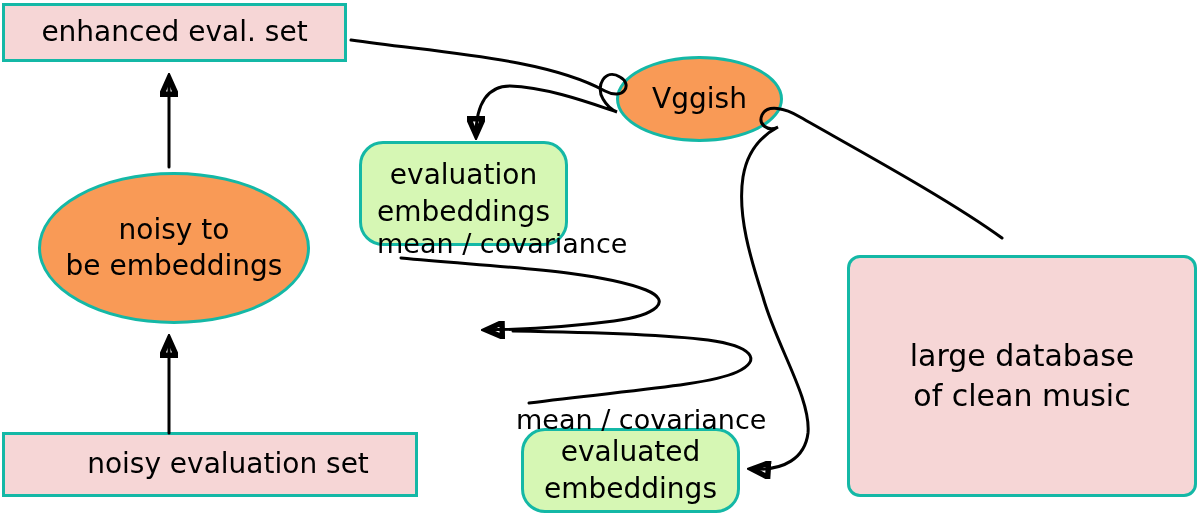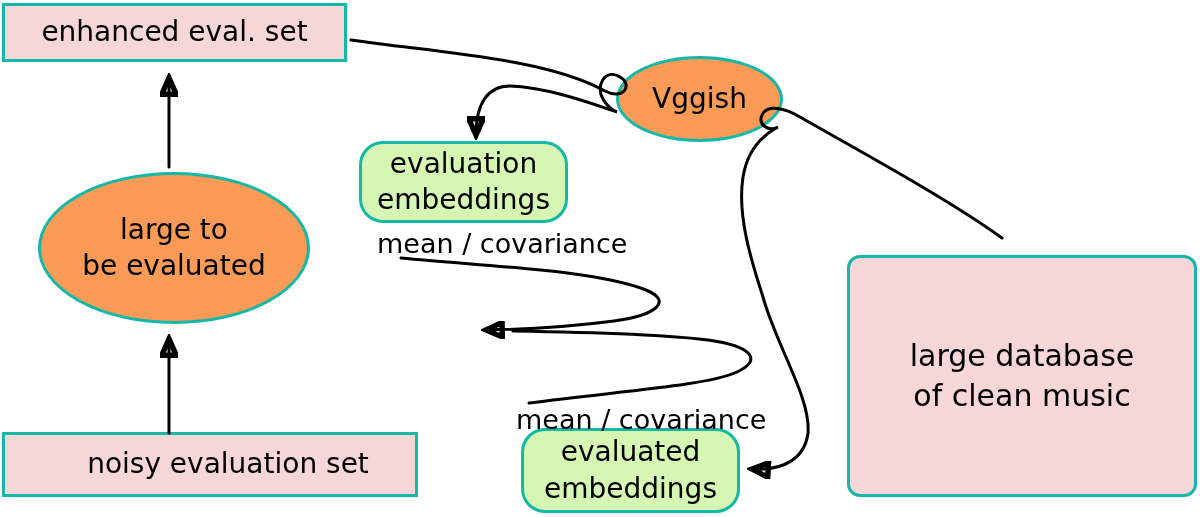--- a/index.html
+++ b/index.html
@@ -74,33 +74,33 @@
     <path d="M 529,403 C 620,391 706,386 737,372
              C 763,360 752,346 708,340
              C 660,334 576,332 513,331"></path>
   </svg>
 
   <div class="node rect-pink" style="left:2px; top:3px; width:345px; height:59px;">
     <span>enhanced eval. set</span>
   </div>
 
   <div class="node ellipse" style="left:38px; top:172px; width:272px; height:152px;">
-    <span>large to</span>
-    <span>be evaluated</span>
+    <span>noisy to</span>
+    <span>be embeddings</span>
   </div>
 
   <div class="node rect-pink" style="left:2px; top:432px; width:416px; height:65px;padding-left:36px;">
     <span>noisy evaluation set</span>
   </div>
 
   <div class="node ellipse" style="left:616px; top:56px; width:167px; height:86px;">
     <span>Vggish</span>
   </div>
 
-  <div class="node round-green" style="left:359px; top:141px; width:209px; height:82px;">
+  <div class="node round-green" style="left:359px; top:141px; width:209px; height:105px;">
     <span>evaluation</span>
     <span>embeddings</span>
   </div>
 
   <div class="node round-green" style="left:521px; top:428px; width:219px; height:85px;">
     <span>evaluated</span>
     <span>embeddings</span>
   </div>
 
   <div class="node rect-pink lg" style="left:847px; top:255px; width:350px; height:242px;">

